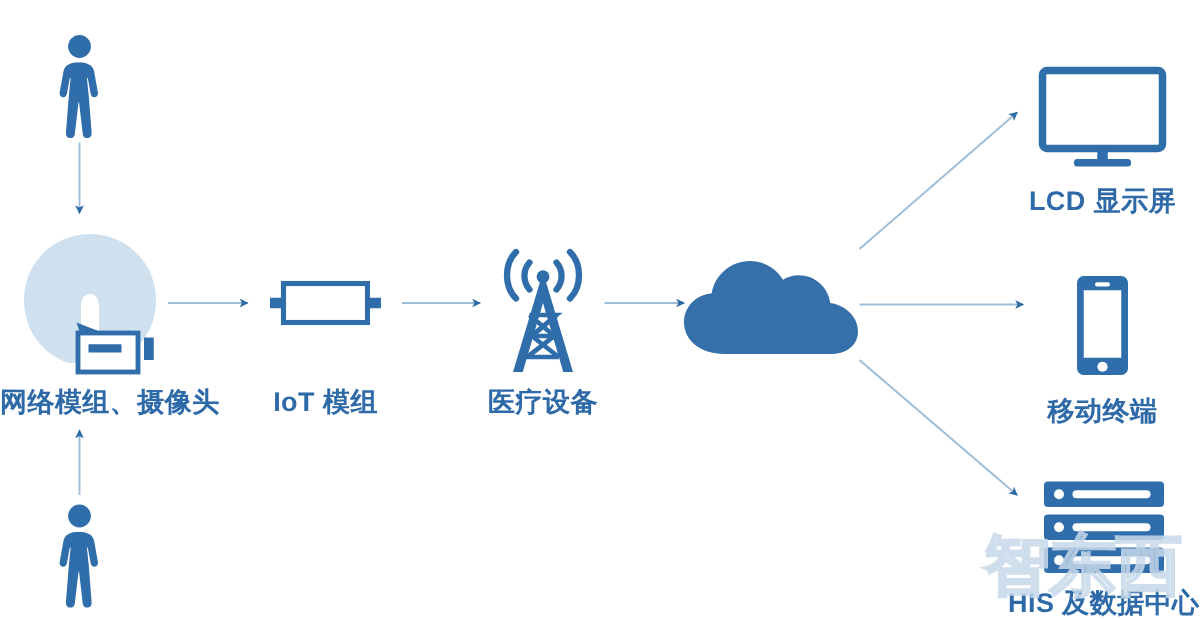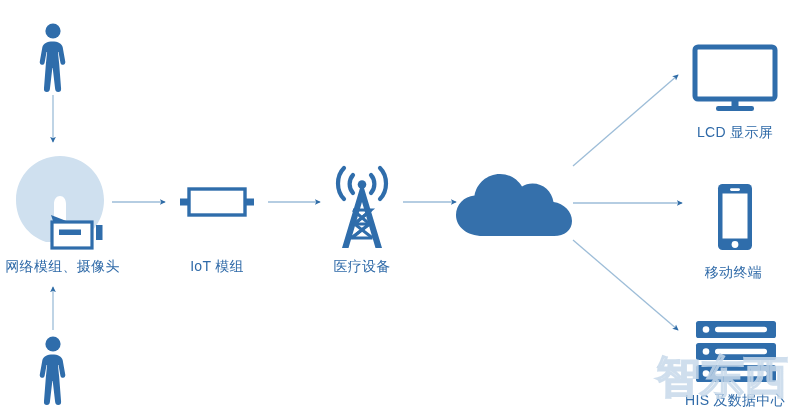--- a/index.html
+++ b/index.html
@@ -14,25 +14,26 @@
     position: relative;
     width: 800px;
     height: 413px;
     background: #ffffff;
     overflow: hidden;
   }
   .node-label {
     position: absolute;
     text-align: center;
     color: #2f6aa8;
-    font-size: 14px;
+    font-size: 18px;
     letter-spacing: 0.3px;
     white-space: nowrap;
     line-height: 1.2;
     font-family: "Liberation Sans", "DejaVu Sans", sans-serif;
+    font-weight: bold;
   }
   .icon-box {
     position: absolute;
     display: flex;
     align-items: center;
     justify-content: center;
   }
   svg { display: block; overflow: visible; }
   #watermark {
     position: absolute;
@@ -213,21 +214,21 @@
   <div class="node-label" style="left:672px; top:124px; width:126px;">LCD 显示屏</div>
 
   <div class="icon-box" style="left:713px; top:182px; width:44px; height:72px;">
     <svg width="44" height="72" viewBox="0 0 44 72">
       <rect x="5" y="2" width="34" height="66" rx="4.5" ry="4.5" fill="#2f6dab"></rect>
       <rect x="9.5" y="11.5" width="25" height="45" fill="#ffffff"></rect>
       <rect x="17" y="6.2" width="10" height="2.8" rx="1.4" ry="1.4" fill="#ffffff"></rect>
       <circle cx="22" cy="62.5" r="3.4" fill="#ffffff"></circle>
     </svg>
   </div>
-  <div class="node-label" style="left:636px; top:264px; width:126px;text-align:right;">移动终端</div>
+  <div class="node-label" style="left:672px; top:264px; width:126px;">移动终端</div>
 
   <div class="icon-box" style="left:694px; top:320px; width:84px; height:64px;">
     <svg width="84" height="64" viewBox="0 0 84 64">
       <rect x="2" y="1" width="80" height="17" rx="2.6" ry="2.6" fill="#2f6dab"></rect>
       <circle cx="12" cy="9.5" r="3.3" fill="#ffffff"></circle>
       <rect x="21" y="6.8" width="52" height="5.4" rx="2.7" ry="2.7" fill="#ffffff"></rect>
 
       <rect x="2" y="23" width="80" height="17" rx="2.6" ry="2.6" fill="#2f6dab"></rect>
       <circle cx="12" cy="31.5" r="3.3" fill="#ffffff"></circle>
       <rect x="21" y="28.8" width="52" height="5.4" rx="2.7" ry="2.7" fill="#ffffff"></rect>

